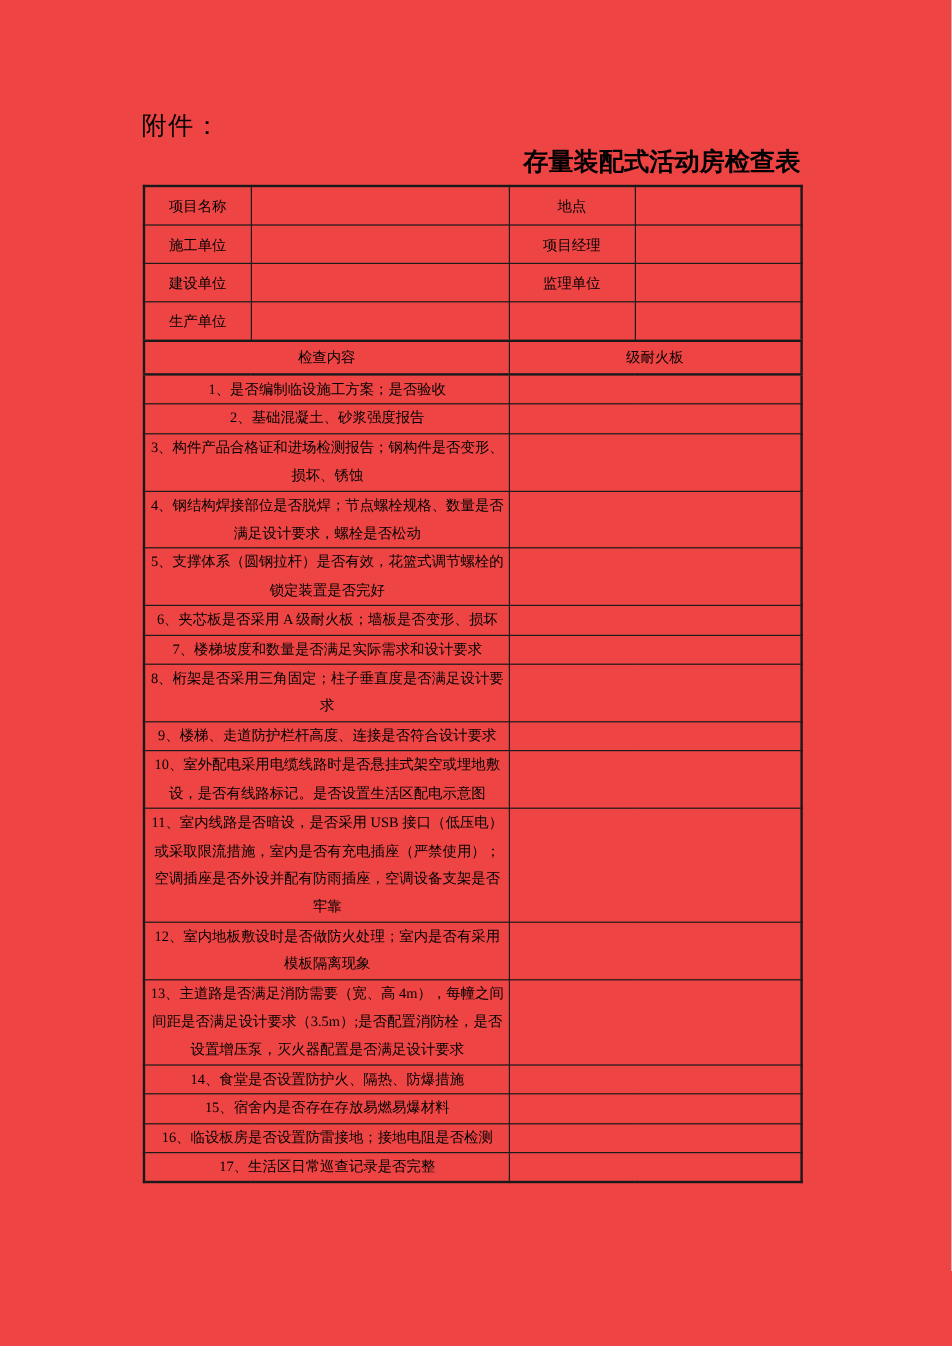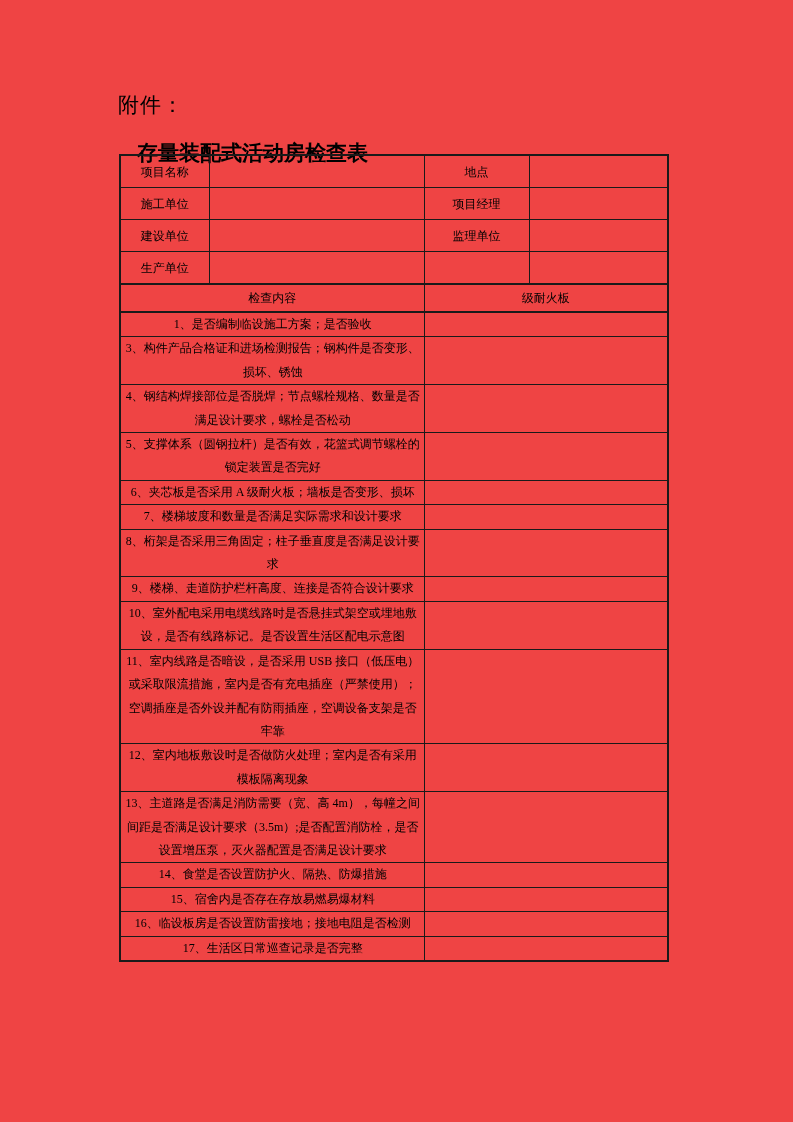--- a/index.html
+++ b/index.html
@@ -23,22 +23,22 @@
     top: 92px;
     font-size: 21px;
     line-height: 26px;
     letter-spacing: 1px;
   }
   .doc-title {
     position: absolute;
     left: 119px;
     top: 122px;
     width: 548px;
-    margin: 18px;
-    text-align: left;
+    margin: 0;
+    text-align: right;
     font-size: 21px;
     font-weight: bold;
     line-height: 26px;
   }
   table.inspection {
     position: absolute;
     left: 119px;
     top: 154px;
     width: 548px;
     border-collapse: collapse;
@@ -120,20 +120,24 @@
         </tr>
         <tr class="section-header-row">
           <td colspan="2">检查内容</td>
           <td colspan="2">级耐火板</td>
         </tr>
         <tr class="item-row">
           <td class="content-cell" colspan="2">1、是否编制临设施工方案；是否验收</td>
           <td class="issue-cell" colspan="2"></td>
         </tr>
         <tr class="item-row">
+          <td class="content-cell" colspan="2">2、基础混凝土、砂浆强度报告</td>
+          <td class="issue-cell" colspan="2"></td>
+        </tr>
+        <tr class="item-row">
           <td class="content-cell" colspan="2">3、构件产品合格证和进场检测报告；钢构件是否变形、损坏、锈蚀</td>
           <td class="issue-cell" colspan="2"></td>
         </tr>
         <tr class="item-row">
           <td class="content-cell" colspan="2">4、钢结构焊接部位是否脱焊；节点螺栓规格、数量是否满足设计要求，螺栓是否松动</td>
           <td class="issue-cell" colspan="2"></td>
         </tr>
         <tr class="item-row">
           <td class="content-cell" colspan="2">5、支撑体系（圆钢拉杆）是否有效，花篮式调节螺栓的锁定装置是否完好</td>
           <td class="issue-cell" colspan="2"></td>

